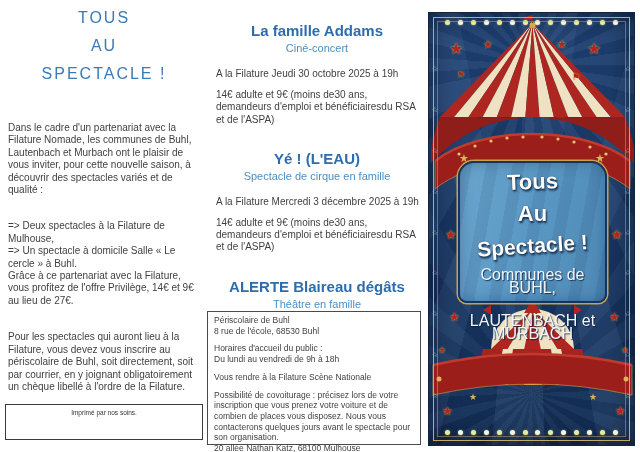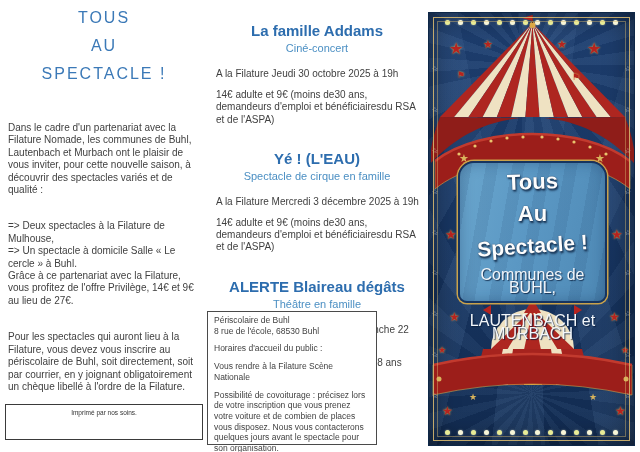--- a/index.html
+++ b/index.html
@@ -16,21 +16,21 @@
   .printed-box{position:absolute;left:5px;top:404px;width:196px;height:34px;
                border:1px solid #3a3a3a;background:#fff;}
   .printed-box div{margin-top:4px;text-align:center;font-size:6.5px;color:#333;}
 
   
   .col-mid{position:absolute;left:210px;top:10px;width:214px;}
   .event{margin-bottom:24px;}
   .event-title{text-align:center;color:#2d6dae;font-size:15px;font-weight:bold;margin:12px 0 3px 0;line-height:17px;}
   .event-sub{text-align:center;color:#4b8fc3;font-size:11px;margin:0 0 13px 0;line-height:13px;}
   .event-line{font-size:10px;line-height:12.2px;margin:0 2px 9px 6px;color:#3f3f3f;}
-  .contact-box{position:absolute;left:207px;top:311px;width:170px;height:134px;
+  .contact-box{position:absolute;left:207px;top:311px;width:214px;height:134px;
                border:1px solid #4a4a4a;background:#fff;box-sizing:border-box;
                padding:3px 6px;font-size:8.5px;line-height:10.7px;color:#3f3f3f;}
   .contact-box div.sp{margin-top:7px;}
 
   
   .poster{position:absolute;left:428px;top:12px;width:207px;height:434px;overflow:hidden;
           border:1px solid #0e2747;box-sizing:border-box;
           background:
             repeating-conic-gradient(from 250deg at 50% 12%, rgba(130,170,215,.10) 0deg 8deg, rgba(0,0,0,0) 8deg 16deg),
             repeating-conic-gradient(from 70deg at 50% 88%, rgba(130,170,215,.08) 0deg 9deg, rgba(0,0,0,0) 9deg 18deg),
@@ -109,20 +109,21 @@
       <div class="event-sub">Théâtre en famille</div>
       <div class="event-line">A la salle « Le cercle » à Buhl Dimanche 22 février 2026 à 17h</div>
       <div class="event-line">8€ adulte, 4 ans pour les moins de 18 ans</div>
     </div>
   </div>
 
   <div class="contact-box">
     <div>Périscolaire de Buhl</div>
     <div>8 rue de l'école, 68530 Buhl</div>
     <div class="sp">Horaires d'accueil du public :</div>
+    <div>Du lundi au vendredi de 9h à 18h</div>
     <div class="sp">Vous rendre à la Filature Scène Nationale</div>
     <div class="sp">Possibilité de covoiturage : précisez lors de votre inscription que vous prenez votre voiture et de combien de places vous disposez. Nous vous contacterons quelques jours avant le spectacle pour son organisation.</div>
     <div>20 allée Nathan Katz, 68100 Mulhouse</div>
 
   </div>
 
   <div class="poster">
 
     <svg class="poster-svg" viewBox="0 0 207 434">
 

